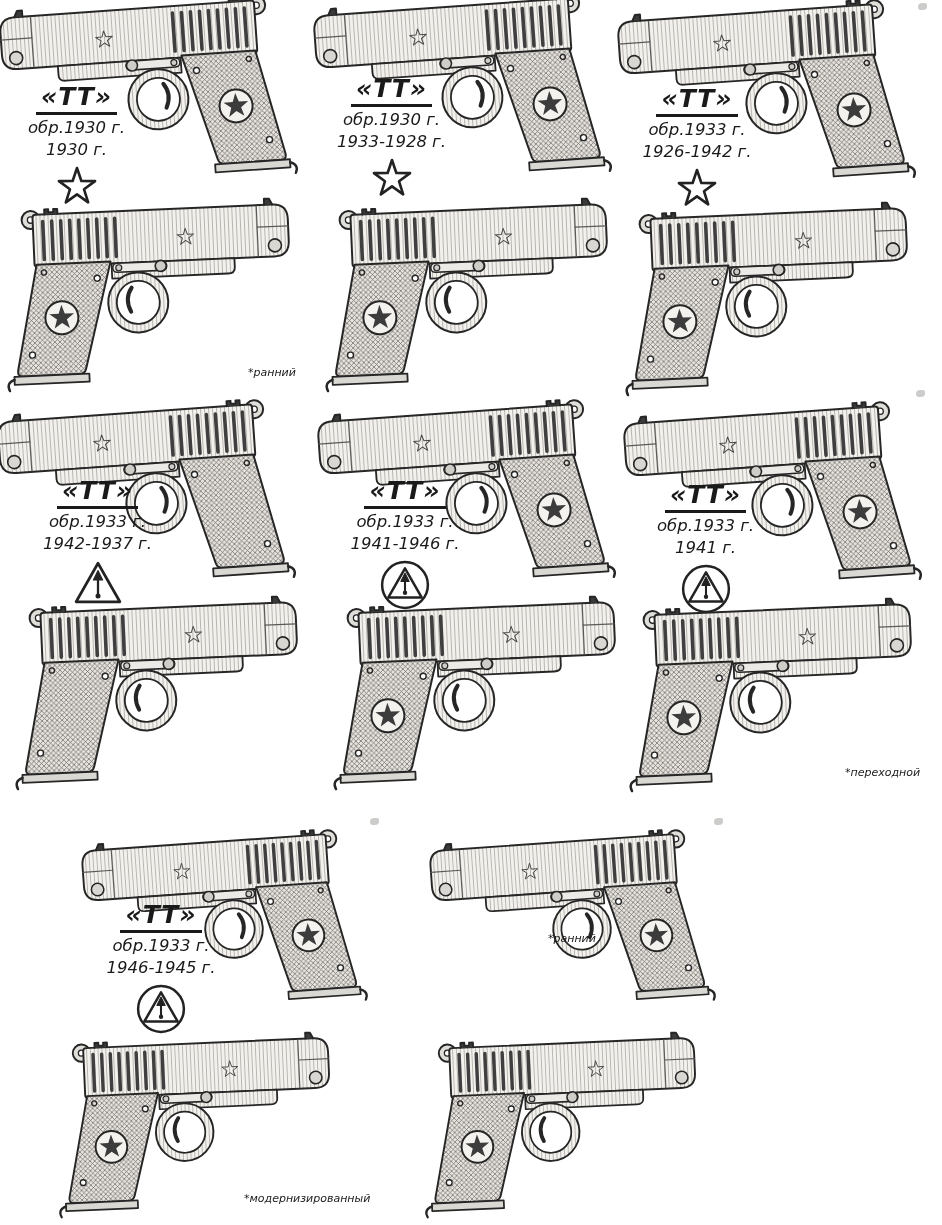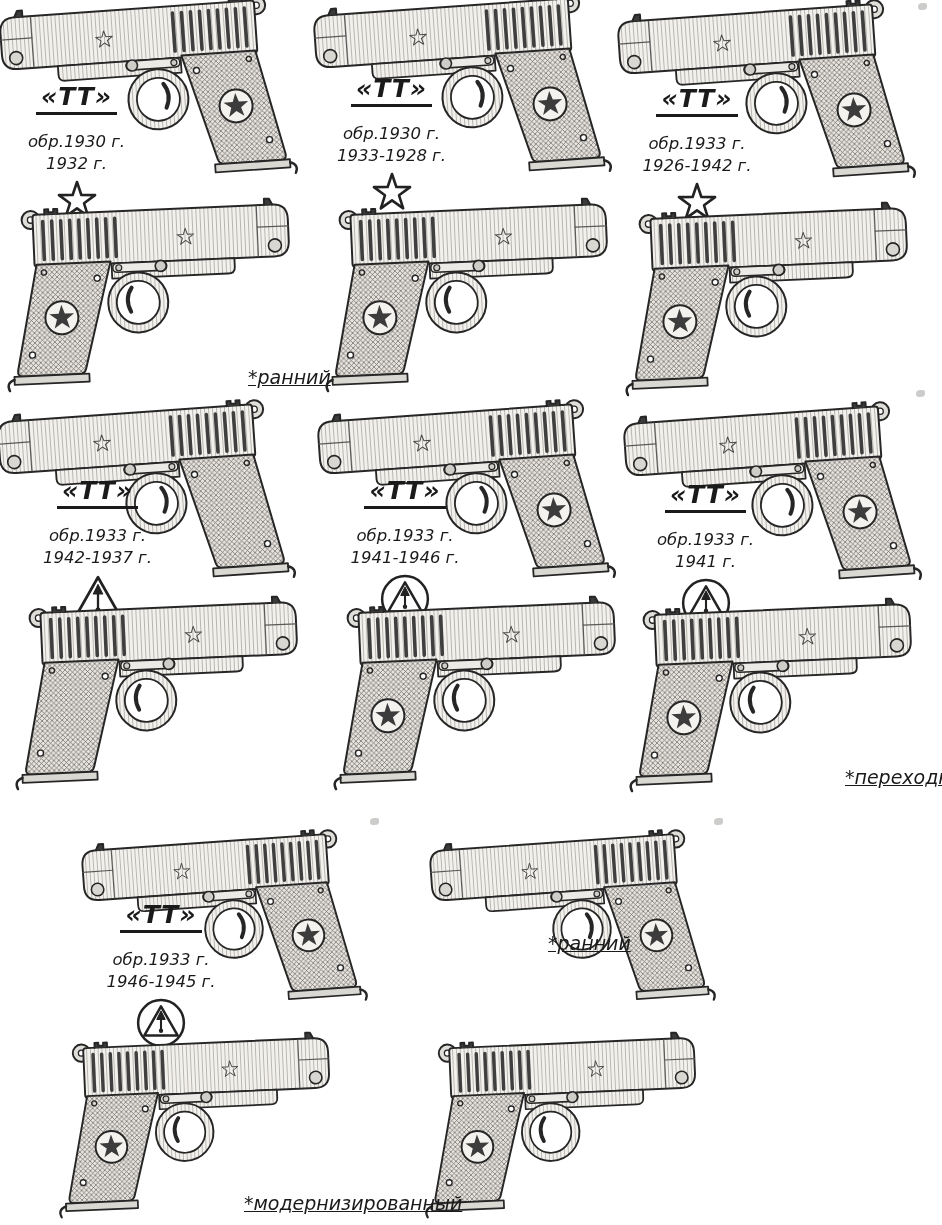--- a/index.html
+++ b/index.html
@@ -12,31 +12,31 @@
   .pistol.sm{width:288px;height:187px;}
   .pistol svg{width:100%;height:100%;display:block;}
   .flip svg{transform:scaleX(-1);}
   .tilt-r{transform:rotate(-4deg);}
   .tilt-l{transform:rotate(-2.5deg);}
 
   .unit-label{position:absolute;text-align:center;}
   .lab-title{
     display:inline-block;font-weight:bold;font-style:italic;font-size:25px;
     letter-spacing:1px;line-height:1.05;border-bottom:3px solid #1a1a1a;
-    padding:0 5px 2px;margin-bottom:16px;
+    padding:0 5px 2px;margin-bottom:2px;
   }
   .lab-line{font-style:italic;font-size:16.5px;line-height:1.3;}
   .lab-line:empty{display:none;}
   .lab-mark{margin-top:5px;line-height:0;}
   .lab-mark svg{display:inline-block;}
   .mark-star{width:44px;height:44px;}
   .mark-triangle-arrow{width:50px;height:46px;}
   .mark-circle-triangle-arrow{width:52px;height:52px;}
 
-  .note{position:absolute;font-style:italic;font-size:19px;white-space:nowrap;text-decoration:underline;}
+  .note{position:absolute;font-style:italic;font-size:11px;white-space:nowrap;}
   .speck{position:absolute;width:9px;height:7px;background:#9a9a96;opacity:.5;
          border-radius:50% 30% 50% 40%;}
 </style>
 </head>
 <body>
 
 <div id="stage">
 
   <svg width="0" height="0" style="position:absolute" aria-hidden="true">
     <defs>
@@ -129,21 +129,21 @@
     </div>
   <div class="pistol flip tilt-r" style="left:616px;top:0px">
       <svg viewBox="0 0 300 195">
         <use href="#pistol-star"></use>
       </svg>
     </div>
 
   <div class="unit-label" style="left:4px;top:84px;width:145px">
     <div class="lab-title">«TT»</div>
     <div class="lab-line">обр.1930 г.</div>
-    <div class="lab-line">1932 г.</div>
+    <div class="lab-line">1930 г.</div>
     <div class="lab-mark"><svg class="mark-star" viewBox="0 0 44 44">
           <use href="#mark-star"></use>
         </svg></div>
   </div>
   <div class="unit-label" style="left:314px;top:76px;width:155px">
     <div class="lab-title">«TT»</div>
     <div class="lab-line">обр.1930 г.</div>
     <div class="lab-line">1933-1928 г.</div>
     <div class="lab-mark"><svg class="mark-star" viewBox="0 0 44 44">
           <use href="#mark-star"></use>

